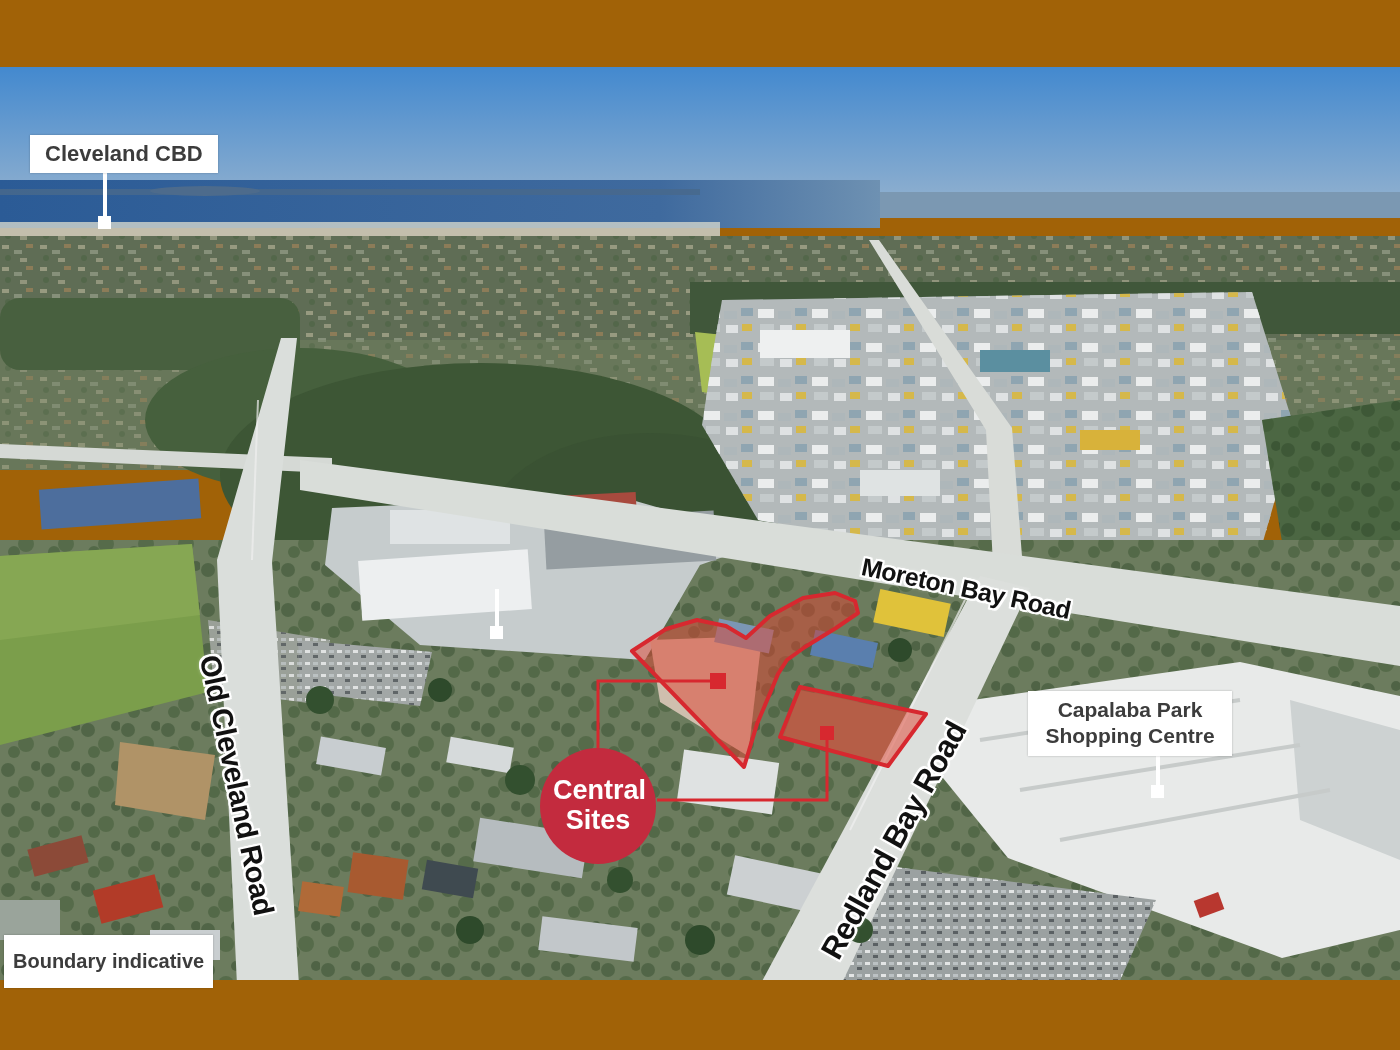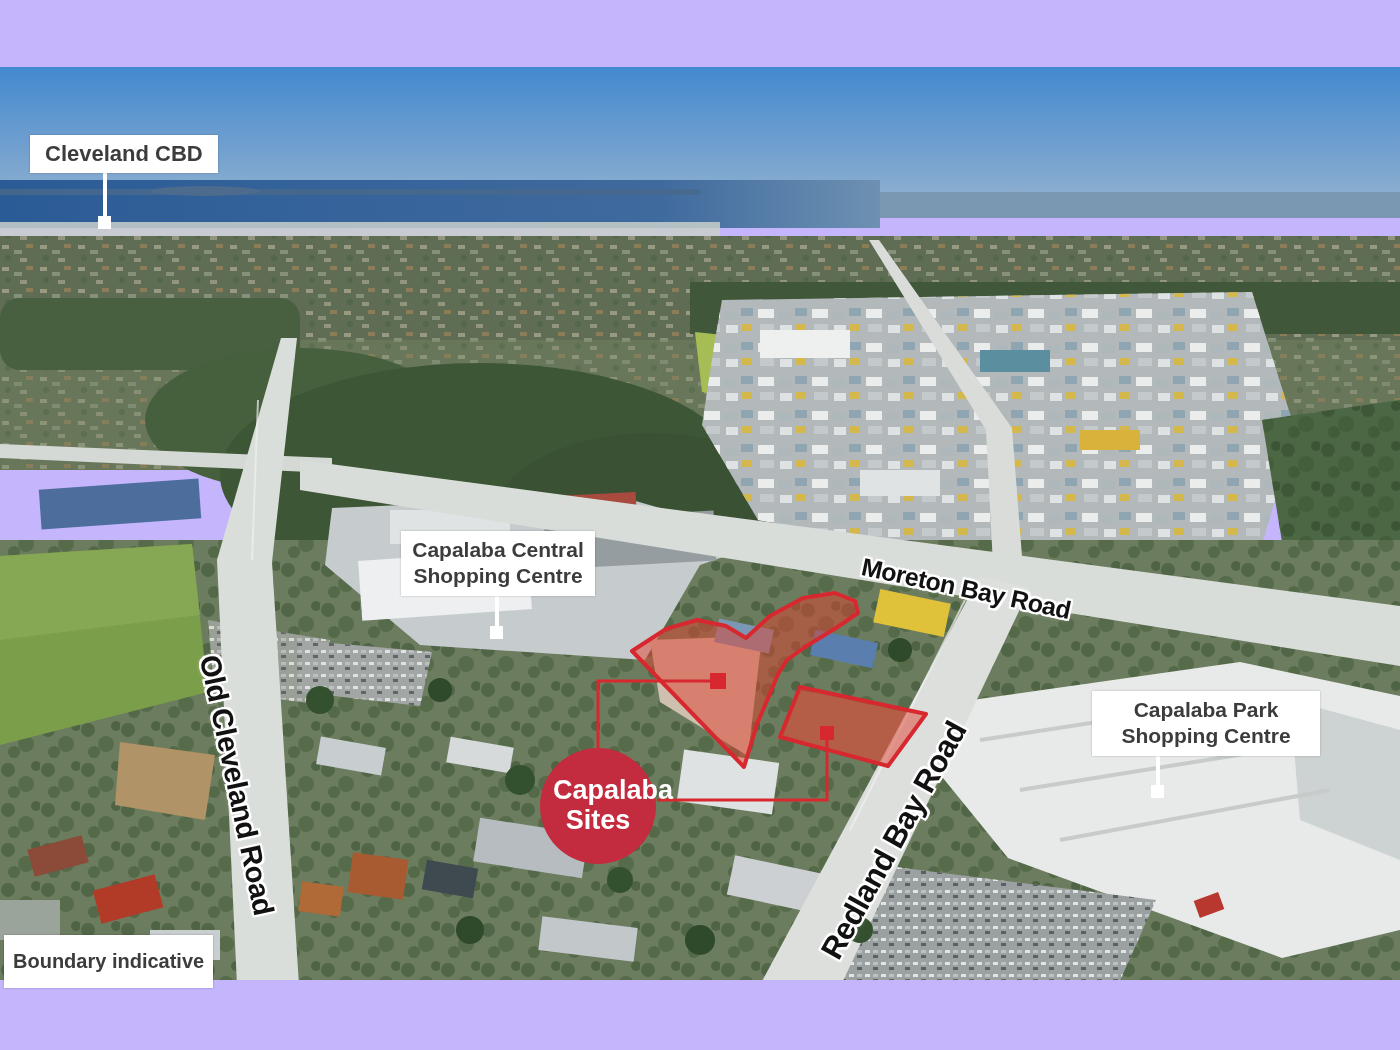--- a/index.html
+++ b/index.html
@@ -1,26 +1,26 @@
 <!DOCTYPE html>
 <html><head>
 <meta charset="utf-8">
 <style>
   html,body{margin:0;padding:0;background:#ffffff;}
-  .stage{position:relative;width:1400px;height:1050px;background:#c4b5fd;overflow:hidden;
+  .stage{position:relative;width:1400px;height:1050px;background:#a16207;overflow:hidden;
          font-family:"Liberation Sans","DejaVu Sans",sans-serif;}
   .photo{position:absolute;left:0;top:67px;width:1400px;height:913px;overflow:hidden;}
   .photo svg{position:absolute;left:0;top:0;width:100%;height:100%;}
   .overlay{position:absolute;left:0;top:0;width:1400px;height:1050px;pointer-events:none;}
 
   .map-label{position:absolute;background:#ffffff;color:#3c3c3c;font-weight:700;
              text-align:center;box-shadow:0 0 2px rgba(0,0,0,.25);line-height:1.26;}
   .lbl-cleveland{left:30px;top:135px;font-size:22px;padding:5px 15px;white-space:nowrap;}
   .lbl-central{left:401px;top:531px;width:186px;font-size:21px;padding:6px 4px;}
-  .lbl-park{left:1092px;top:691px;width:188px;font-size:21px;padding:6px 20px;}
+  .lbl-park{left:1028px;top:691px;width:188px;font-size:21px;padding:6px 8px;}
   .lbl-boundary{left:4px;top:935px;font-size:20px;padding:14px 9px;white-space:nowrap;font-weight:600;}
 
   .road-label{position:absolute;color:#111111;font-weight:700;white-space:nowrap;letter-spacing:-0.5px;
     text-shadow:-2px -2px 0 #fff,2px -2px 0 #fff,-2px 2px 0 #fff,2px 2px 0 #fff,
                 -2px 0 0 #fff,2px 0 0 #fff,0 -2px 0 #fff,0 2px 0 #fff,0 0 5px #fff;}
   .road-moreton{left:862px;top:552px;font-size:25px;transform:rotate(12deg);transform-origin:0 50%;}
   .road-oldcleveland{left:225px;top:652px;font-size:29px;transform:rotate(78deg);transform-origin:0 0;}
   .road-redland{left:814px;top:948px;font-size:31px;transform:rotate(-61deg);transform-origin:0 0;}
 
   .project-circle{position:absolute;left:540px;top:748px;width:116px;height:116px;border-radius:50%;
@@ -176,25 +176,24 @@
 
     <line x1="105" y1="172" x2="105" y2="218" stroke="#ffffff" stroke-width="4"></line>
     <rect x="98" y="216" width="13" height="13" fill="#ffffff"></rect>
     <line x1="497" y1="589" x2="497" y2="628" stroke="#ffffff" stroke-width="4"></line>
     <rect x="490" y="626" width="13" height="13" fill="#ffffff"></rect>
     <line x1="1158" y1="747" x2="1158" y2="787" stroke="#ffffff" stroke-width="4"></line>
     <rect x="1151" y="785" width="13" height="13" fill="#ffffff"></rect>
   </svg>
 
   <div class="map-label lbl-cleveland">Cleveland CBD</div>
-  <div class="map-label lbl-central">Capalaba Central Shopping Centre</div>
   <div class="map-label lbl-park">Capalaba Park Shopping Centre</div>
   <div class="map-label lbl-boundary">Boundary indicative</div>
 
   <div class="road-label road-moreton">Moreton Bay Road</div>
   <div class="road-label road-oldcleveland">Old Cleveland Road</div>
   <div class="road-label road-redland">Redland Bay Road</div>
 
   <div class="project-circle">
-    <span>Capalaba Sites</span>
+    <span>Central Sites</span>
   </div>
 
 </div>
 
 </body></html>

